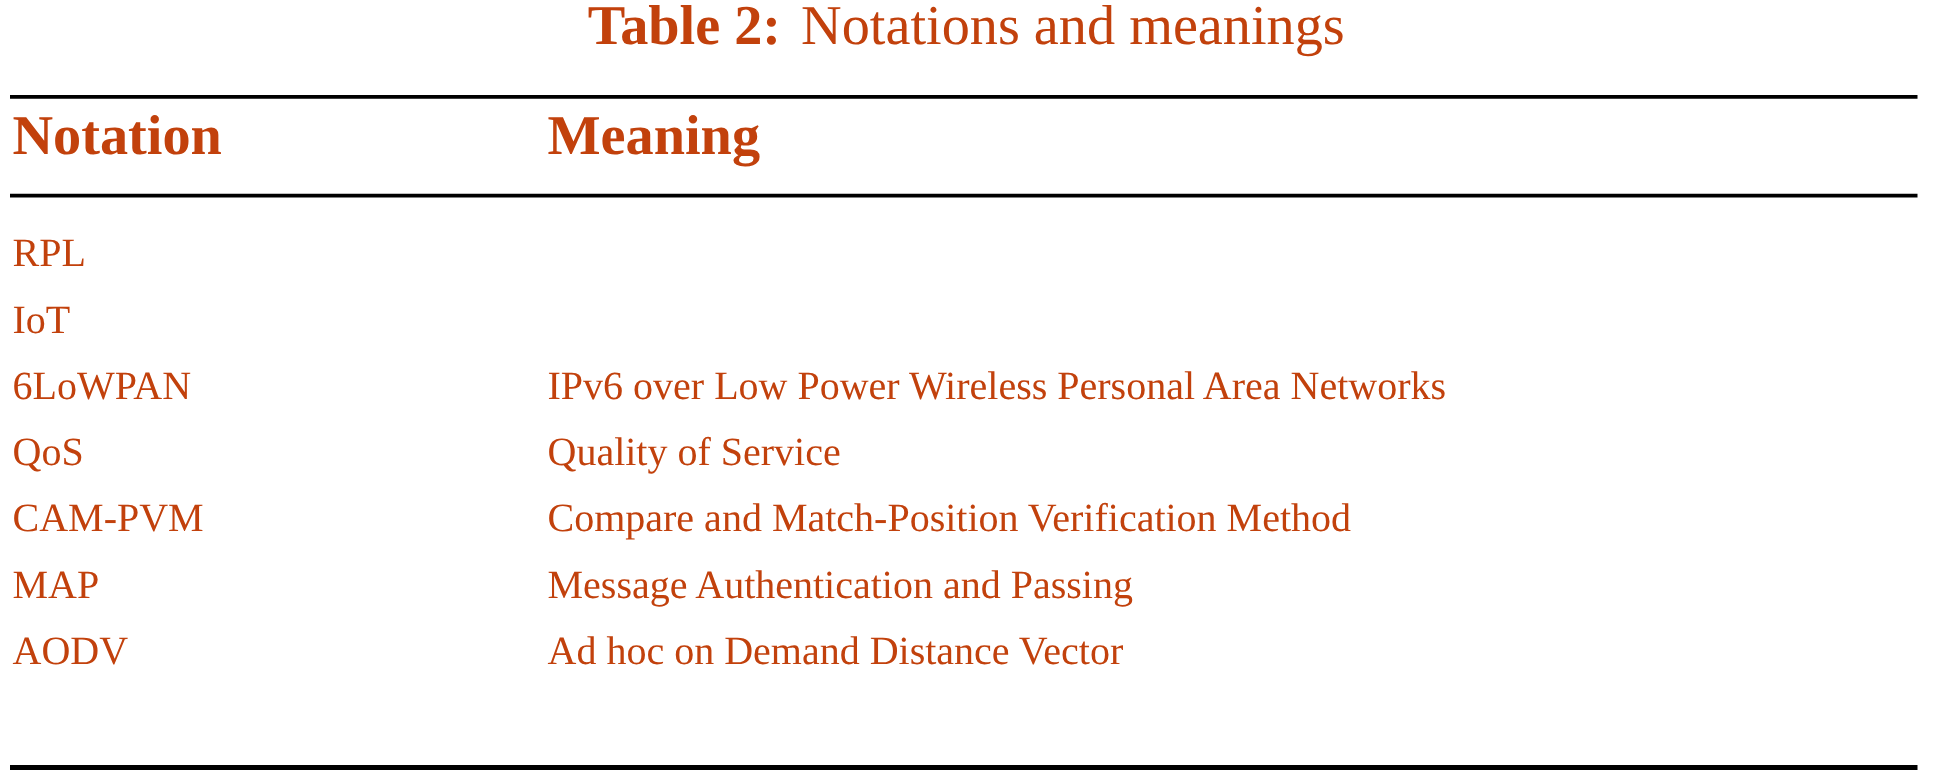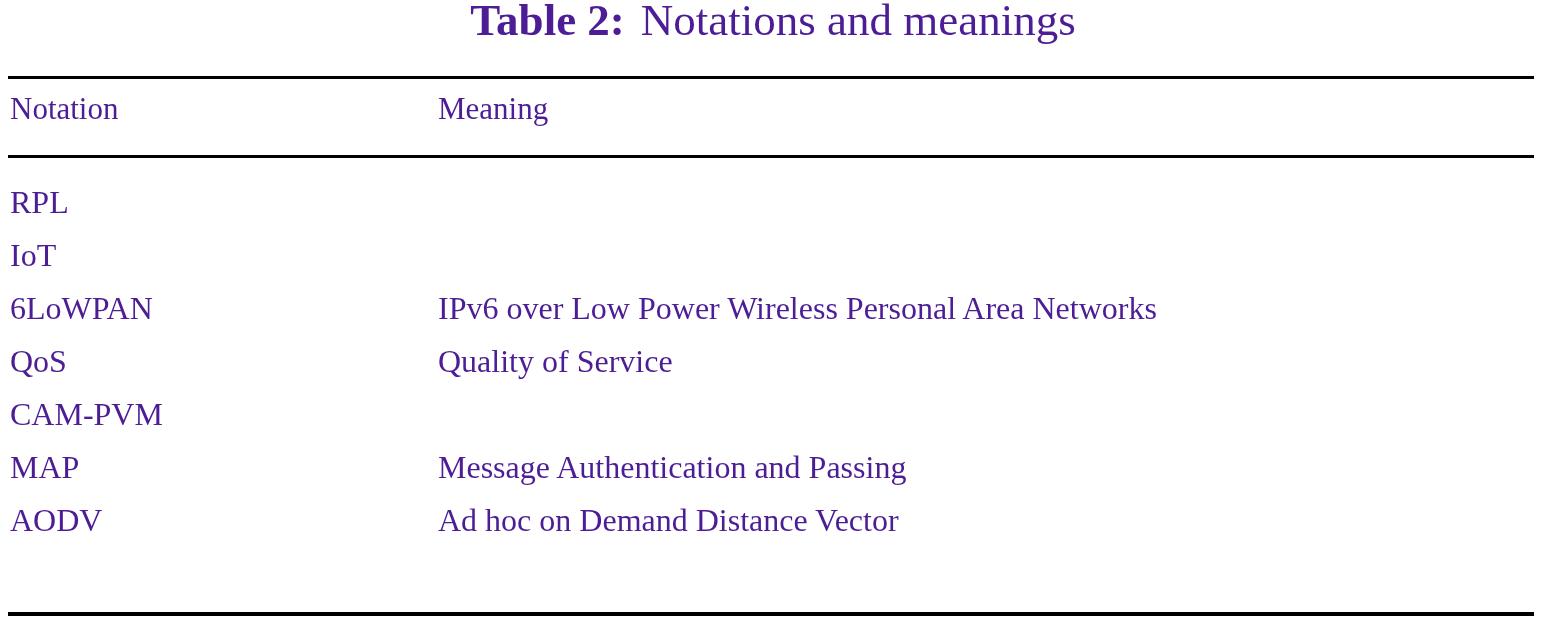--- a/index.html
+++ b/index.html
@@ -6,21 +6,21 @@
     margin: 0;
     padding: 0;
     background: #ffffff;
   }
   .page {
     position: relative;
     width: 1546px;
     height: 625px;
     background: #ffffff;
     overflow: hidden;
-    color: #4c1d95;
+    color: #c2410c;
     font-family: "Liberation Serif", "DejaVu Serif", serif;
   }
   .title {
     position: absolute;
     top: -4px;
     left: 0;
     width: 100%;
     text-align: center;
     font-size: 45px;
     line-height: 48px;
@@ -40,23 +40,24 @@
   #rule-top    { top: 76px; }
   #rule-mid    { top: 155px; }
   #rule-bottom { top: 612px; height: 4px; }
   .header-row {
     position: absolute;
     top: 82px;
     left: 10px;
     width: 1526px;
     display: grid;
     grid-template-columns: 428px 1fr;
-    font-size: 31px;
+    font-size: 45px;
     line-height: 53px;
     white-space: nowrap;
+    font-weight: bold;
   }
   .tbody {
     position: absolute;
     top: 176px;
     left: 10px;
     width: 1526px;
     font-size: 32px;
     line-height: 53px;
   }
   .trow {
@@ -93,20 +94,21 @@
       <div class="trow">
         <span>6LoWPAN</span>
         <span>IPv6 over Low Power Wireless Personal Area Networks</span>
       </div>
       <div class="trow">
         <span>QoS</span>
         <span>Quality of Service</span>
       </div>
       <div class="trow">
         <span>CAM-PVM</span>
+        <span>Compare and Match-Position Verification Method</span>
       </div>
       <div class="trow">
         <span>MAP</span>
         <span>Message Authentication and Passing</span>
       </div>
       <div class="trow">
         <span>AODV</span>
         <span>Ad hoc on Demand Distance Vector</span>
       </div>
     </div>

